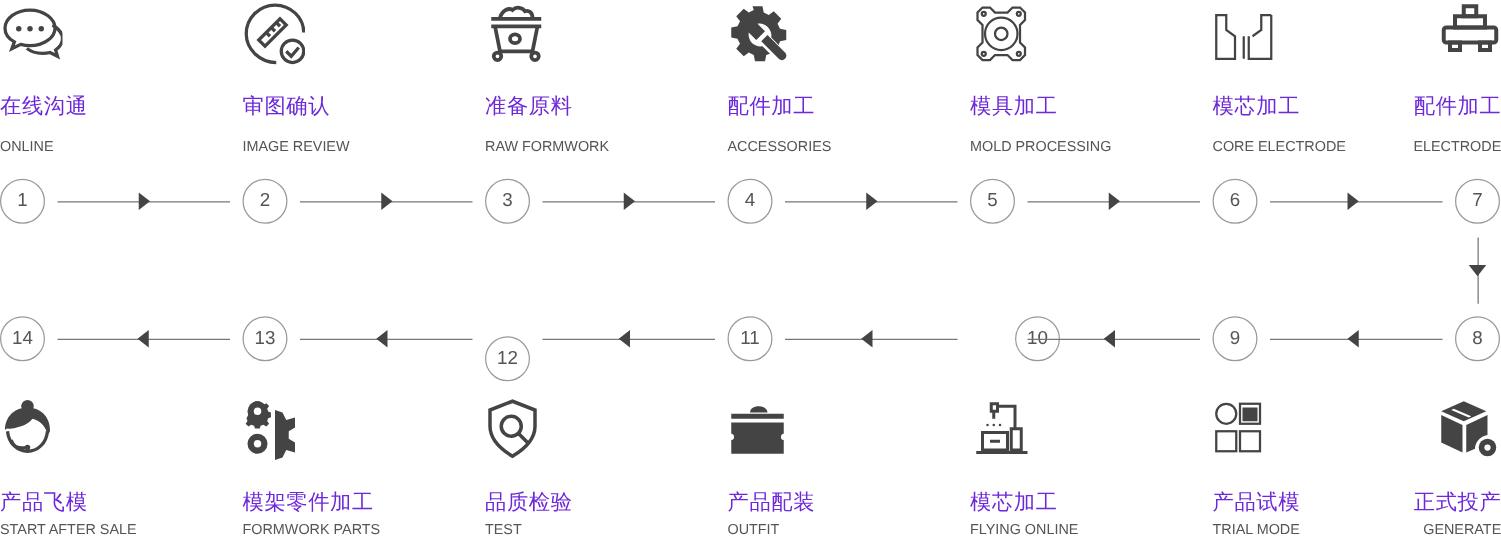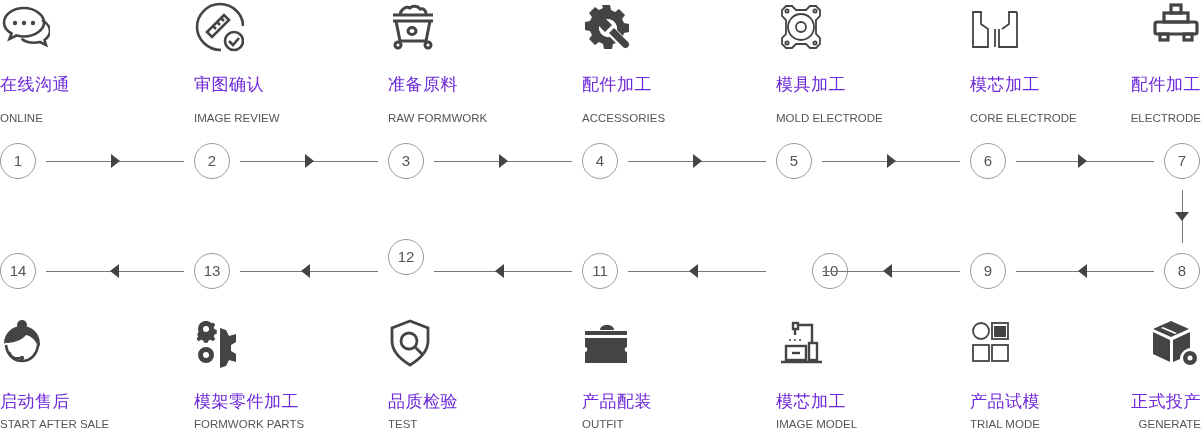--- a/index.html
+++ b/index.html
@@ -104,21 +104,21 @@
       <circle cx="25" cy="25" r="13"></circle>
           <circle cx="25" cy="25" r="5"></circle>
       <circle cx="11" cy="9" r="1.6"></circle>
           <circle cx="39" cy="9" r="1.6"></circle>
           <circle cx="11" cy="41" r="1.6"></circle>
           <circle cx="39" cy="41" r="1.6"></circle>
     </g>
       </svg>
   </div>
   <div class="cn">模具加工</div>
-  <div class="en">MOLD ELECTRODE</div>
+  <div class="en">MOLD PROCESSING</div>
 </div>
 
 <div class="step top" style="left:970px;">
   <div class="icon">
     <svg viewBox="0 0 50 50">
         <g fill="none" stroke="#444" stroke-width="1.8">
       <path d="M3 10h8v12l7 5v18H3z"></path>
           <path d="M37 10h-8v12l-7 5" transform="translate(10 0)"></path>
       <path d="M47 10v35H29V27"></path>
           <path d="M25 27v18"></path>
@@ -164,21 +164,21 @@
 <div class="hline" style="left:822px; top:161px; width:138px;"></div>
 <div class="arrow right" style="left:887px; top:154px;"></div>
 <div class="hline" style="left:1016px; top:161px; width:138px;"></div>
 <div class="arrow right" style="left:1078px; top:154px;"></div>
 
 <div class="vline" style="left:1182px; top:190px; height:53px;"></div>
 <div class="arrow down" style="left:1175px; top:212px;"></div>
 
 <div class="node" style="left:0px; top:253px;">14</div>
 <div class="node" style="left:194px; top:253px;">13</div>
-<div class="node" style="left:388px; top:239px;">12</div>
+<div class="node" style="left:388px; top:269px;">12</div>
 <div class="node" style="left:582px; top:253px;">11</div>
 <div class="node" style="left:812px; top:253px;">10</div>
 <div class="node" style="left:970px; top:253px;">9</div>
 <div class="node" style="left:1164px; top:253px;">8</div>
 
 <div class="hline" style="left:46px; top:271px; width:138px;"></div>
 <div class="arrow left" style="left:110px; top:264px;"></div>
 <div class="hline" style="left:240px; top:271px; width:138px;"></div>
 <div class="arrow left" style="left:301px; top:264px;"></div>
 <div class="hline" style="left:434px; top:271px; width:138px;"></div>
@@ -197,21 +197,21 @@
       <circle cx="22" cy="7" r="5"></circle>
       <path d="M4 26c0-11 8-18 18-18s18 7 18 18c0 2-1 3-2 3-2-7-7-11-12-12-3 4-9 7-18 8-1 0-2-1-4 1z"></path>
     </g>
         <g fill="none" stroke="#444" stroke-width="2.6">
       <path d="M6 27c1 10 8 16 16 16s15-6 16-16"></path>
           <path d="M9 34c2 6 6 7 12 6"></path>
     </g>
         <circle cx="22" cy="40" r="2.2" fill="#444"></circle>
       </svg>
   </div>
-  <div class="cn">启动售后</div>
+  <div class="cn">产品飞模</div>
   <div class="en">START AFTER SALE</div>
 </div>
 
 <div class="step bot" style="left:194px;">
   <div class="icon">
     <svg viewBox="0 0 50 50">
         <g fill="#444">
       <path d="M8 4h5l1 3 3 1 3-2 3 3-2 3 1 3 3 1v5l-3 1-1 3 2 3-3 3-3-2-3 1-1 3H8l-1-3-3-1-3 2-3-3 2-3-1-3" transform="translate(4 0) scale(0.75)"></path>
       <circle cx="12" cy="11" r="8"></circle>
       <circle cx="12" cy="37" r="8"></circle>
@@ -268,21 +268,21 @@
       <path d="M5 44h41"></path>
     </g>
         <g fill="#444">
           <circle cx="14" cy="22" r="1"></circle>
           <circle cx="19" cy="22" r="1"></circle>
           <circle cx="24" cy="22" r="1"></circle>
         </g>
       </svg>
   </div>
   <div class="cn">模芯加工</div>
-  <div class="en">IMAGE MODEL</div>
+  <div class="en">FLYING ONLINE</div>
 </div>
 
 <div class="step bot" style="left:970px;">
   <div class="icon">
     <svg viewBox="0 0 50 50">
         <g fill="none" stroke="#444" stroke-width="1.8">
       <circle cx="11" cy="13" r="8"></circle>
       <rect x="22" y="5" width="16" height="16"></rect>
       <rect x="3" y="27" width="16" height="16"></rect>
       <rect x="22" y="27" width="16" height="16"></rect>

